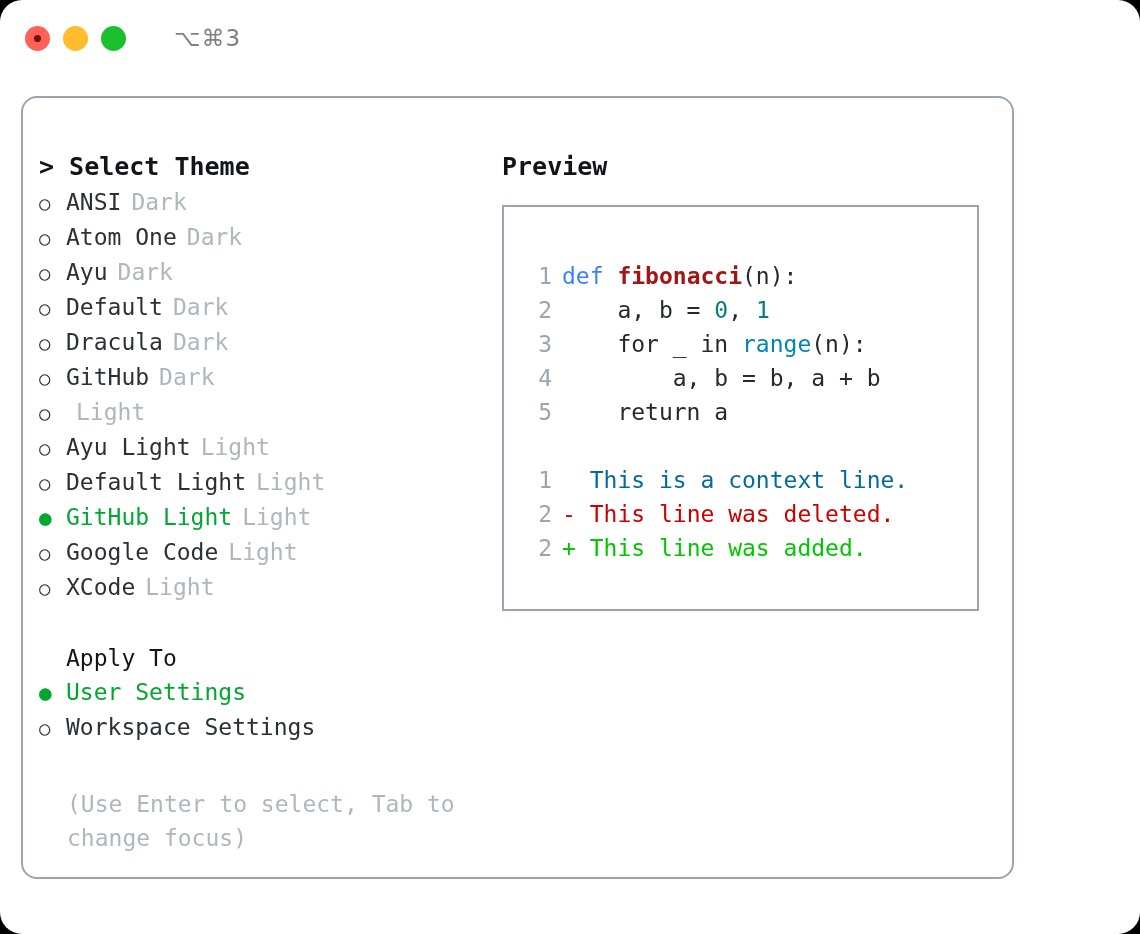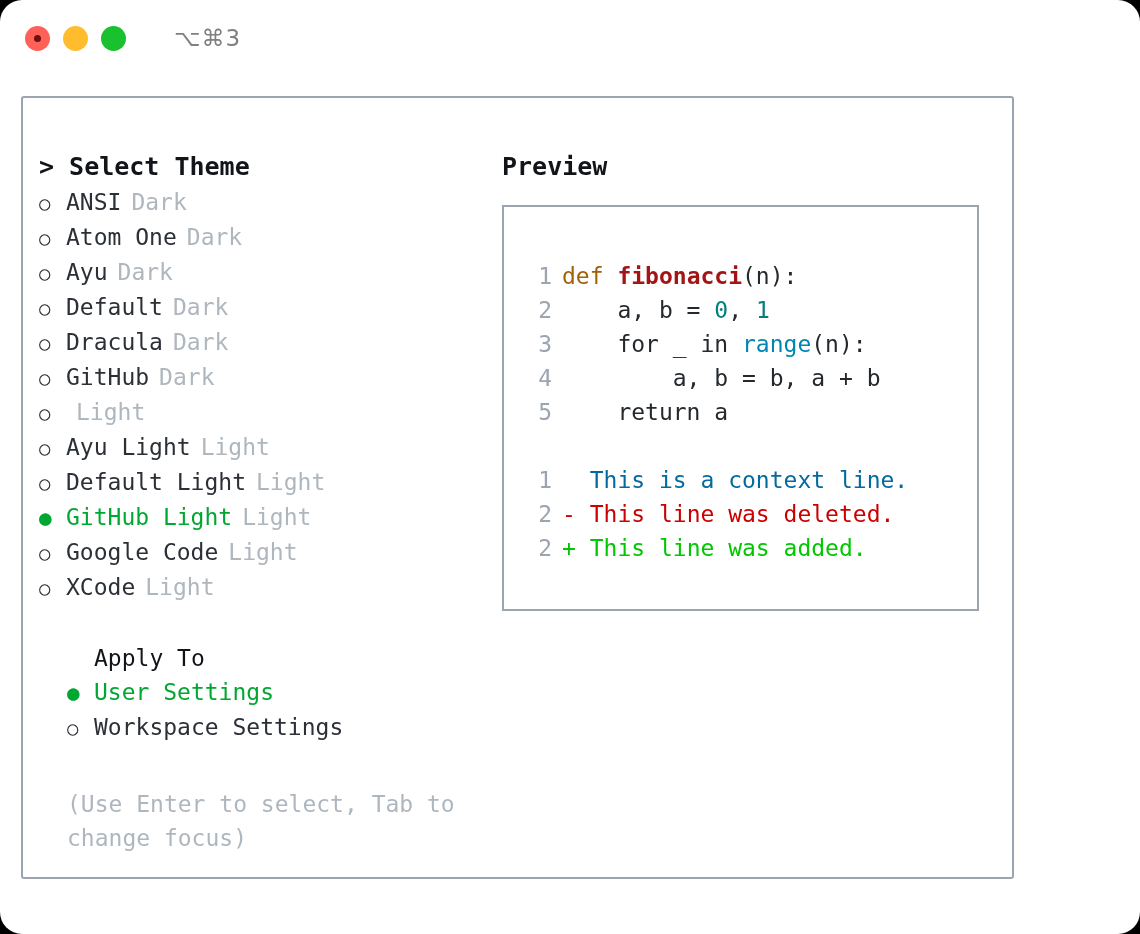--- a/index.html
+++ b/index.html
@@ -67,21 +67,21 @@
   }
 
   
   .panel {
     position: absolute;
     left: 21px;
     top: 96px;
     width: 993px;
     height: 783px;
     border: 2px solid #9aa5b1;
-    border-radius: 3px;
+    border-radius: 16px;
     box-sizing: border-box;
     background: #ffffff;
   }
 
   .panel-inner {
     position: relative;
     width: 100%;
     height: 100%;
   }
 
@@ -125,21 +125,20 @@
   .opt-label.sel {
     color: #00a832;
   }
   .opt-cat {
     color: #aeb6be;
     margin-left: 10px;
   }
 
   .subsection {
     margin-top: 36px;
-    margin-left: 28px;
   }
   .subsection-head {
     font-size: 23px;
     color: #111418;
     line-height: 34px;
     padding-left: 27px;
     white-space: pre;
   }
 
   .hint {
@@ -184,21 +183,21 @@
   }
   .lineno {
     color: #9aa5b1;
     width: 28px;
     flex: 0 0 28px;
     text-align: right;
     margin-right: 10px;
   }
   .code-text { color: #24292e; }
 
-  .tok-kw      { color: #a16207; }
+  .tok-kw      { color: #3b82f6; }
   .tok-fn      { color: #a31515; font-weight: bold; }
   .tok-num     { color: #017f7f; }
   .tok-builtin { color: #0086b3; }
 
   .spacer-line { height: 34px; }
 
   .diff-ctx { color: #0369a1; }
   .diff-del { color: #cc0000; }
   .diff-add { color: #00c700; }
 </style>

